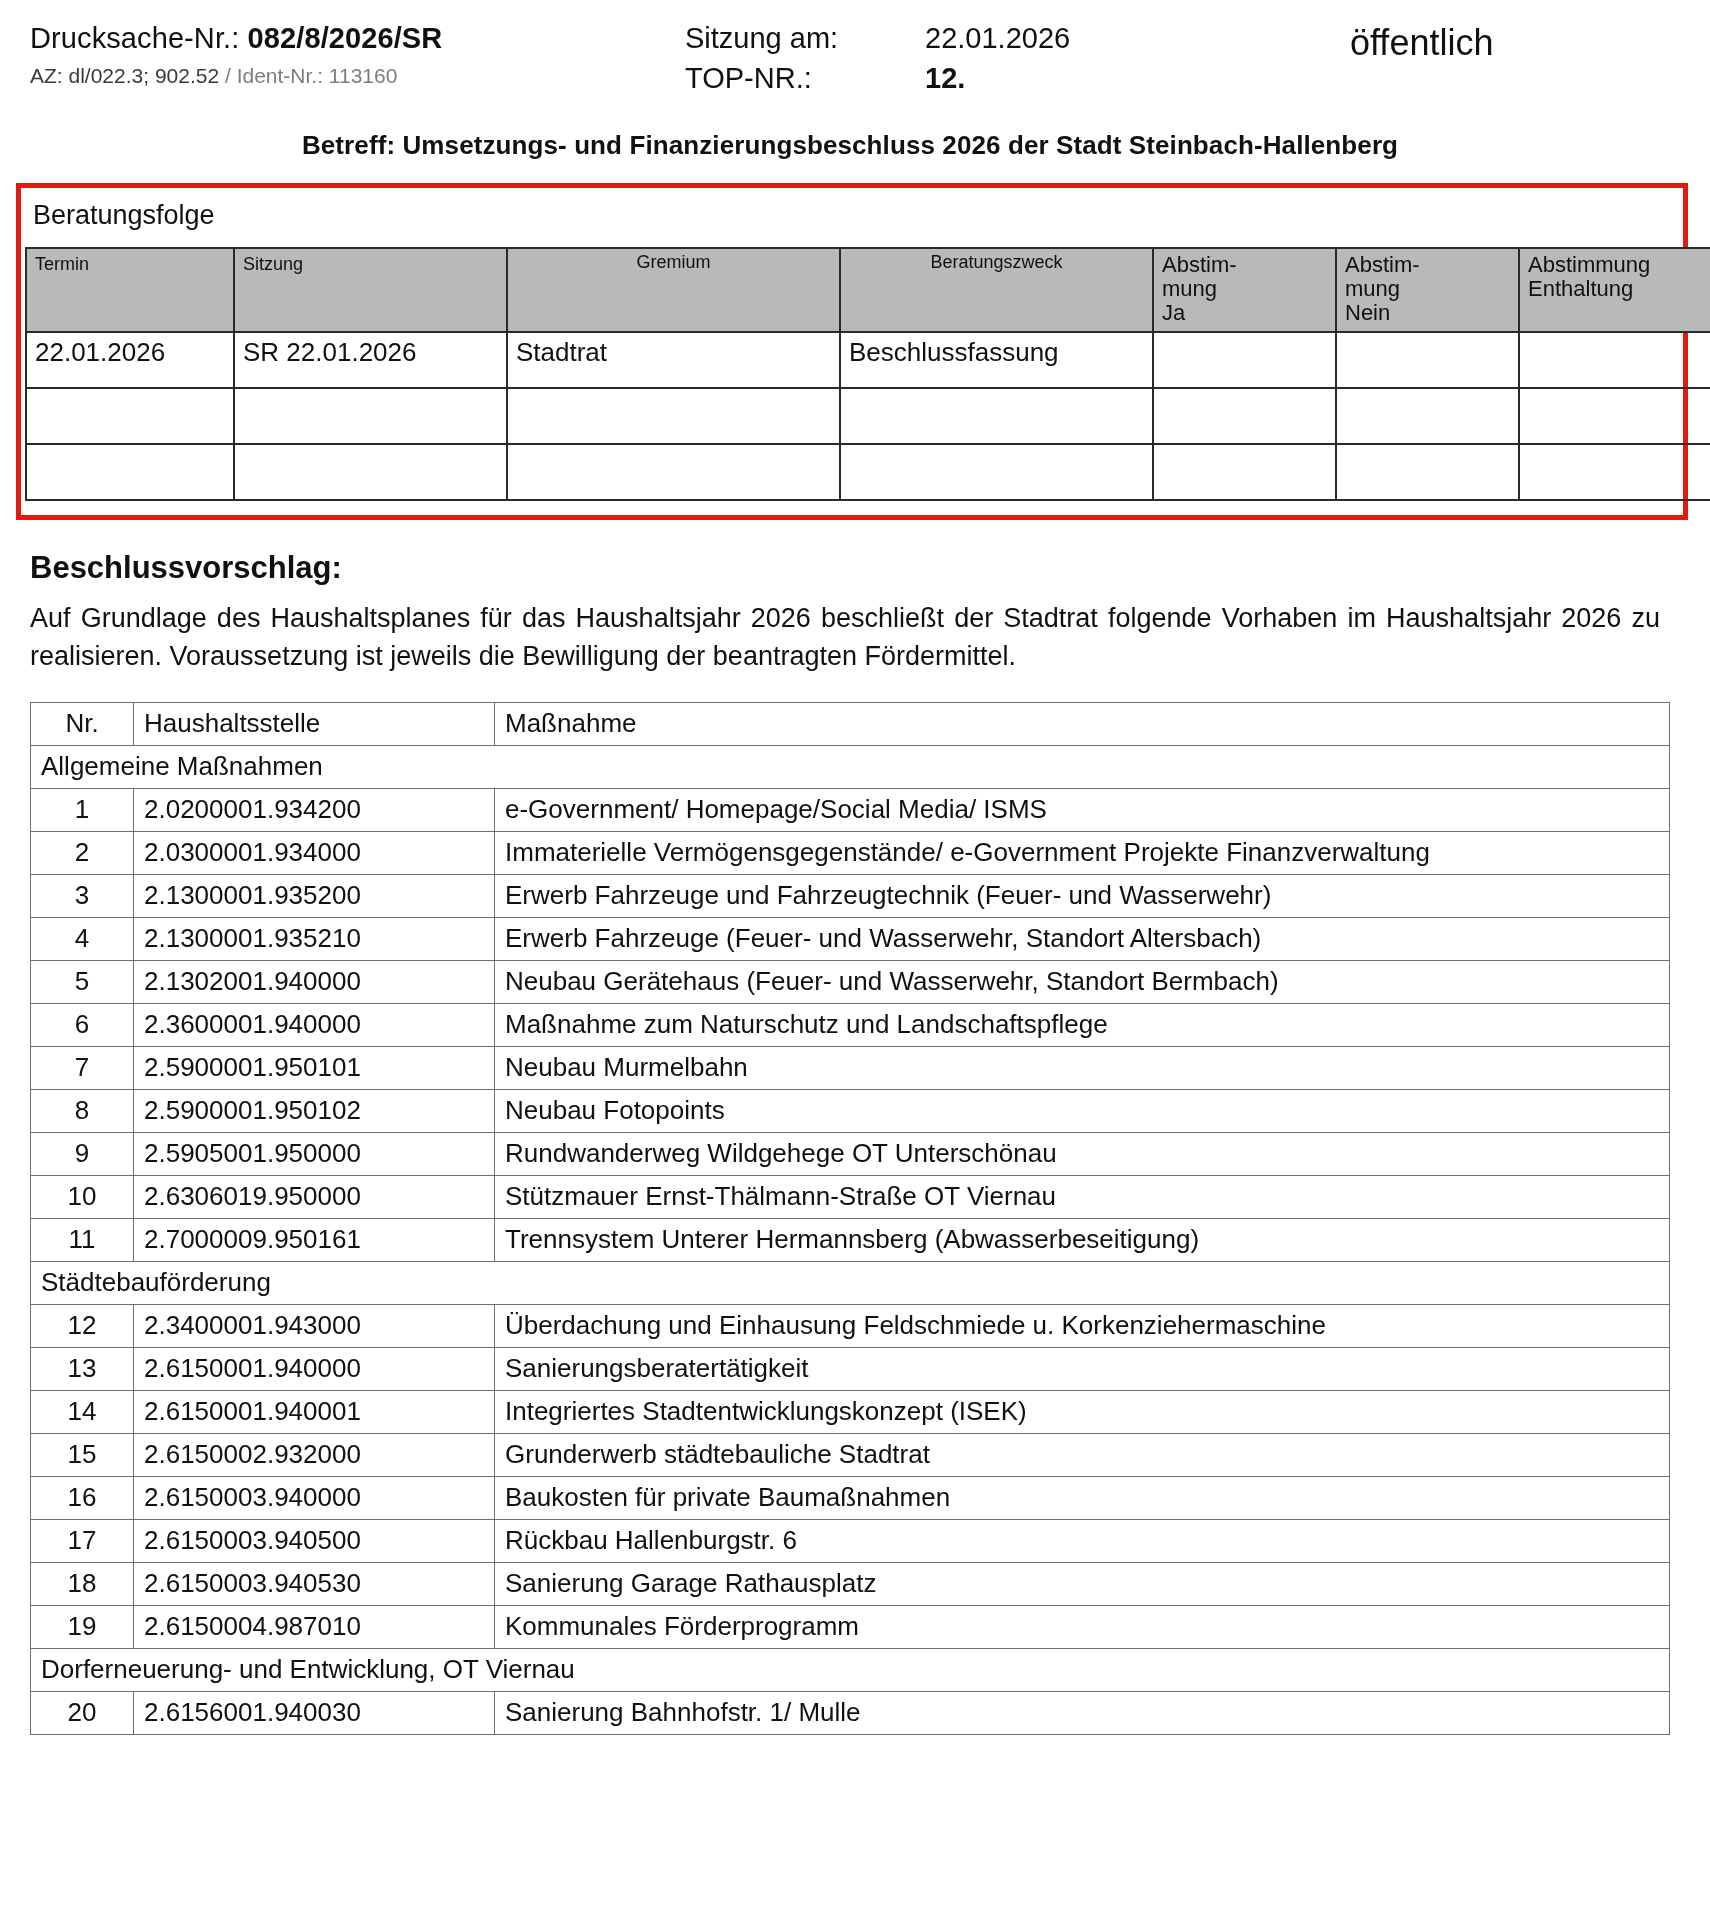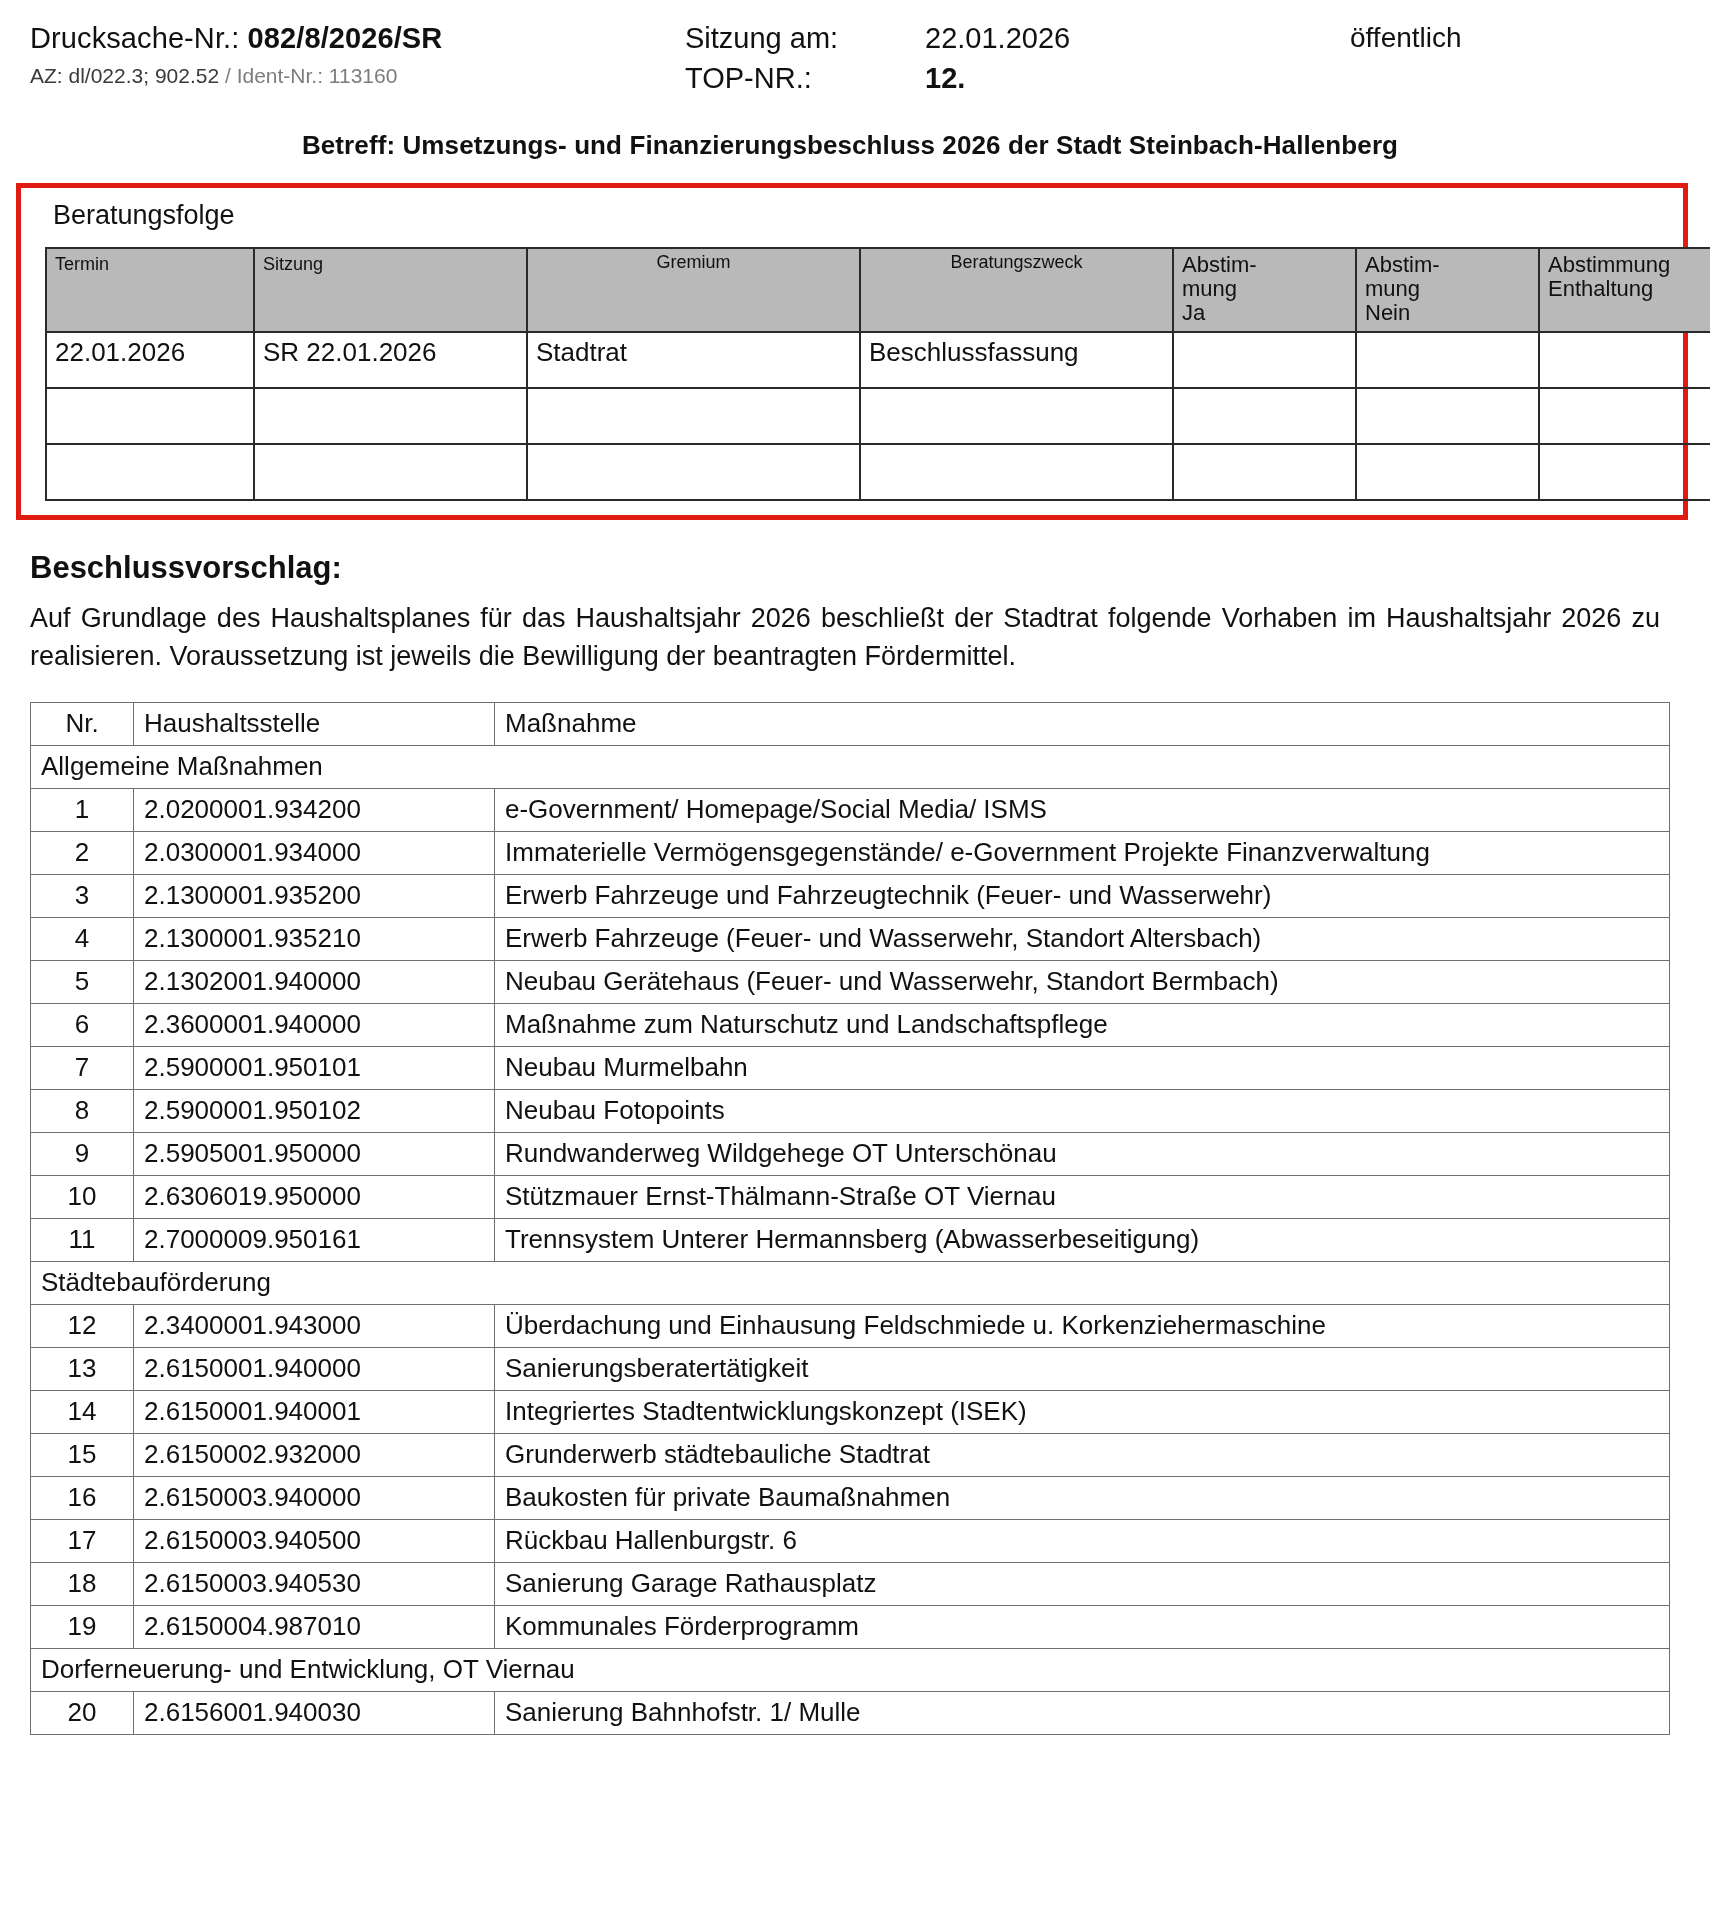--- a/index.html
+++ b/index.html
@@ -60,21 +60,21 @@
     align-items: baseline;
   }
   .hdr-mid .lbl { width: 240px; }
   .hdr-mid .val { font-weight: normal; }
   .hdr-mid .row.second { margin-top: 7px; }
   .hdr-mid .row.second .val { font-weight: bold; }
   .hdr-right {
     position: absolute;
     left: 1320px;
     top: 0;
-    font-size: 28px;
+    font-size: 36px;
     white-space: nowrap;
   }
 
   
   .title {
     text-align: center;
     font-size: 33px;
     font-weight: bold;
     margin-top: 24px;
     letter-spacing: 0.2px;
@@ -85,21 +85,21 @@
     font-weight: bold;
     margin-top: 12px;
     letter-spacing: 0.1px;
   }
 
   
   .highlight-box {
     position: relative;
     margin-top: 22px;
     border: 5px solid #e01b11;
-    padding: 12px 16px 14px 24px;
+    padding: 12px 16px 14px 4px;
     box-sizing: border-box;
     margin-left: -14px;
     margin-right: -18px;
   }
   .beratungsfolge-label {
     font-size: 27px;
     margin-bottom: 16px;
     margin-left: 8px;
   }
   table.bf {

